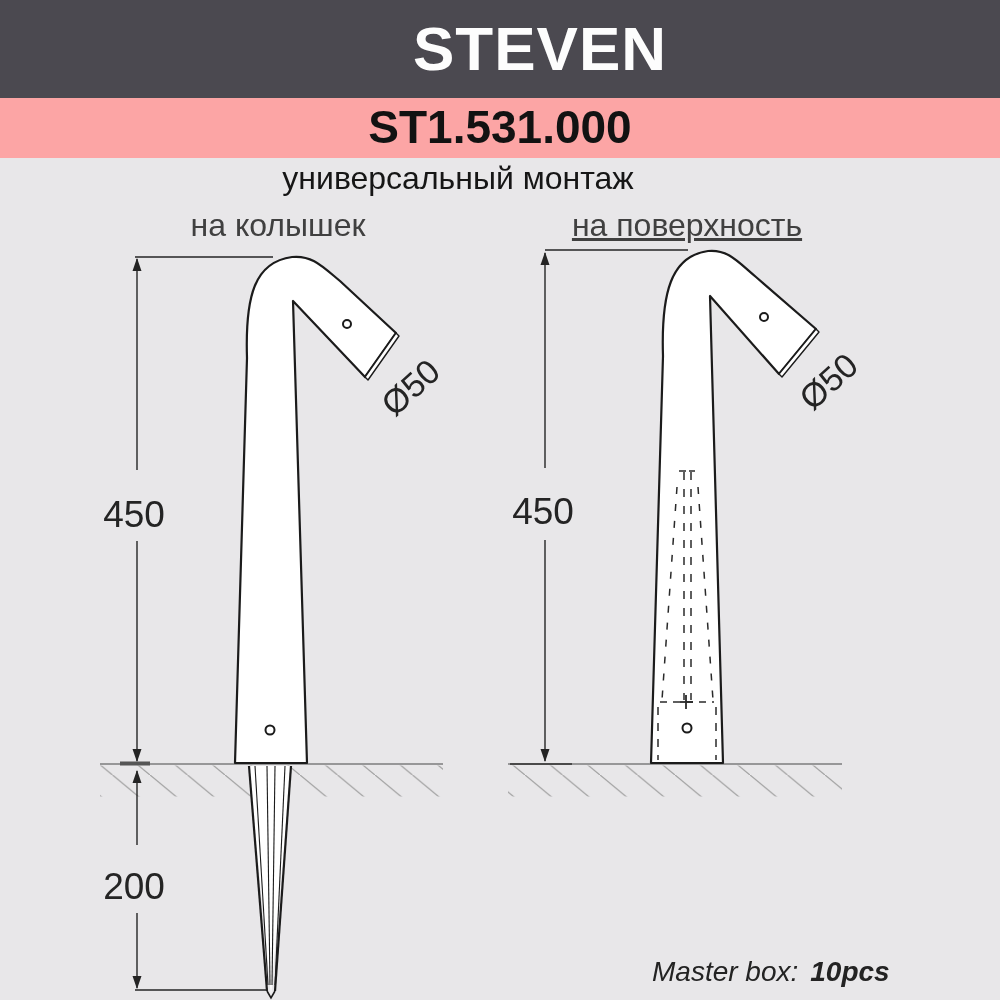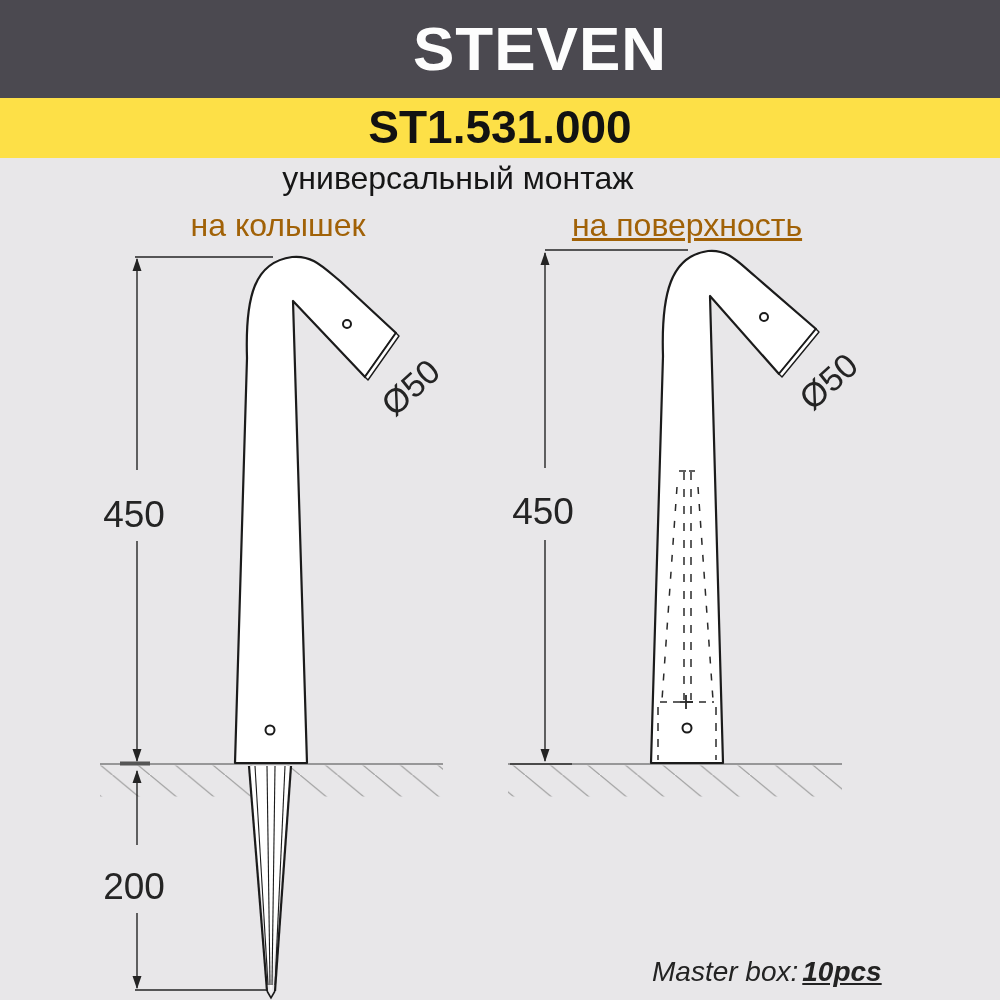--- a/index.html
+++ b/index.html
@@ -1,32 +1,32 @@
 <!DOCTYPE html>
 <html><head>
 <meta charset="utf-8">
 <style>
   html,body{margin:0;padding:0;}
   body{width:1000px;height:1000px;position:relative;overflow:hidden;
        font-family:"Liberation Sans",sans-serif;background:#e8e7e9;}
   .banner{position:absolute;left:0;top:0;width:1000px;height:98px;background:#4b4950;
           color:#fdfdfd;font-size:62px;font-weight:bold;text-align:center;line-height:98px;
           letter-spacing:1px;padding-left:40px;}
-  .model-strip{position:absolute;left:0;top:98px;width:1000px;height:60px;background:#fde047;
+  .model-strip{position:absolute;left:0;top:98px;width:1000px;height:60px;background:#fca5a5;
           color:#121212;font-size:46px;font-weight:bold;text-align:center;line-height:58px;}
   .gray-area{position:absolute;left:0;top:158px;width:1000px;height:842px;background:#e8e7e9;}
   .subtitle{position:absolute;left:0;top:160px;width:916px;text-align:center;
           font-size:32px;color:#161616;}
-  .col-label{position:absolute;top:207px;width:320px;text-align:center;font-size:32px;color:#a16207;}
+  .col-label{position:absolute;top:207px;width:320px;text-align:center;font-size:32px;color:#404040;}
   .col-left{left:118px;}
   .col-right{left:527px;text-decoration:underline;}
   .drawing-svg{position:absolute;left:0;top:0;width:1000px;height:1000px;}
   .footer-note{position:absolute;left:652px;top:956px;width:300px;font-size:28px;
           font-style:italic;color:#232323;white-space:nowrap;}
-  .footer-note b{margin-left:4px;text-decoration:underline;}
+  .footer-note b{margin-left:12px;}
   svg text{font-family:"Liberation Sans",sans-serif;fill:#242424;}
   .dim-text{font-size:37px;}
   .dia-text{font-size:34px;}
 </style>
 </head>
 <body>
 
 <div class="banner">
   <span>STEVEN</span>
 </div>

